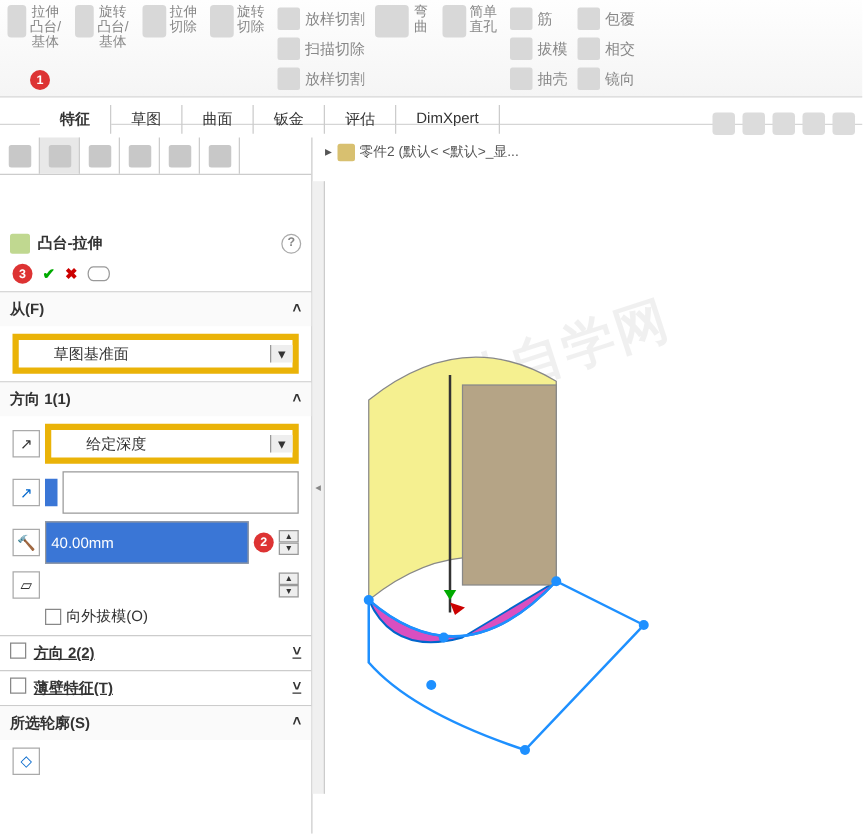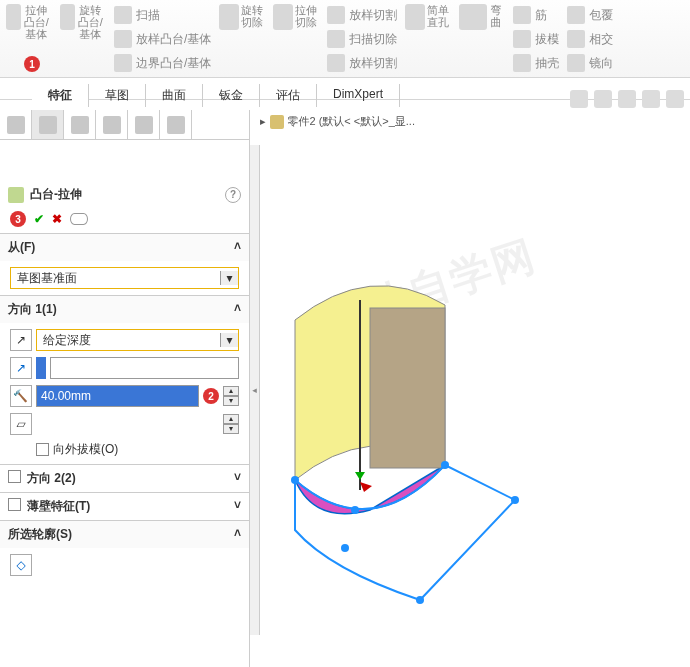--- a/index.html
+++ b/index.html
@@ -41,36 +41,36 @@
 .feat-head .q{margin-left:auto;color:#888;width:16px;height:16px;border:1px solid #aaa;border-radius:50%;text-align:center;font-size:10px;line-height:14px;}
 .feat-act { display:flex; gap:8px; padding:2px 10px 6px; align-items:center;}
 .feat-act .ok{color:#0a0;font-weight:bold;}
 .feat-act .no{color:#c00;font-weight:bold;}
 .feat-act .eye{width:18px;height:12px;border:1px solid #999;border-radius:50%/100%;}
 
 .section { border-top:1px solid #ccc; }
 .sec-head { display:flex; padding:5px 8px; font-weight:bold; background:#fafafa;}
 .sec-head .chev{margin-left:auto;}
 .sec-body { padding:6px 10px; display:flex; flex-direction:column; gap:6px;}
-.combo { display:flex; align-items:center; border:1px solid #eab308; background:#fff; height:22px;}
+.combo { display:flex; align-items:center; border:5px solid #eab308; background:#fff; height:32px;padding-left:22px;}
 .combo span{flex:1;padding:0 6px;}
 .combo .dd{width:18px;text-align:center;background:#eee;border-left:1px solid #999;}
 .row { display:flex; gap:4px; align-items:center;}
 .row .rico{width:22px;height:22px;border:1px solid #aaa;background:#fff;display:flex;align-items:center;justify-content:center;}
-.input{flex:1;border:1px solid #999;height:22px;padding:4px 4px;display:flex;align-items:center;}
+.input{flex:1;border:1px solid #999;height:22px;padding:16px 4px;display:flex;align-items:center;}
 .spinner{width:16px;display:flex;flex-direction:column;}
 .spinner div{height:10px;border:1px solid #999;font-size:8px;text-align:center;line-height:8px;background:#eee;}
 .sel{background:#3a76d6;color:#fff;}
 .blue-strip{width:10px;height:22px;background:#3a76d6;}
 .chk{display:flex;gap:4px;align-items:center;}
 .chk .box{width:13px;height:13px;border:1px solid #888;}
 .contour-box{border:1px solid #3a76d6;padding:2px;}
 .contour-item{background:#3a76d6;color:#fff;padding:3px 6px;font-size:11px;}
 
-.thin-sec{border-top:1px solid #ccc;padding:5px 8px;display:flex;font-weight:bold;}
+.thin-sec{border-top:1px solid #ccc;padding:5px 8px;display:flex;font-weight:bold;text-decoration:underline;}
 .thin-sec .box{width:13px;height:13px;border:1px solid #888;margin-right:6px;}
 .thin-sec .chev{margin-left:auto;}
 
 .collapse-bar{position:absolute;left:250px;top:145px;width:10px;height:490px;background:#f0f0f0;border-right:1px solid #ccc;display:flex;align-items:center;justify-content:center;color:#888;font-size:9px;}
 
 
 .viewport{position:absolute;left:260px;top:130px;width:430px;height:537px;background:#fff;}
 .watermark{position:absolute;left:60px;top:130px;font-size:42px;color:rgba(0,0,0,0.06);transform:rotate(-18deg);font-weight:bold;letter-spacing:2px;}
 svg.model{position:absolute;left:0;top:0;}
 </style>
@@ -80,63 +80,49 @@
 <div class="ribbon">
   <div class="marker" style="left:24px;top:56px">1</div>
   <div class="ribbon-big">
       <div class="ico"></div>
       <span>拉伸凸台/基体</span>
     </div>
   <div class="ribbon-big">
       <div class="ico"></div>
       <span>旋转凸台/基体</span>
     </div>
+  <div class="ribbon-big">
+      <div class="ico"></div>
+      <span>拉伸切除</span>
+    </div>
+  <div class="ribbon-big">
+      <div class="ico"></div>
+      <span>旋转切除</span>
+    </div>
   <div class="ribbon-group">
     <div class="ribbon-small">
         <div class="ico"></div>
-        <span>扫描</span>
-      </div>
-    <div class="ribbon-small">
-        <div class="ico"></div>
-        <span>放样凸台/基体</span>
-      </div>
-    <div class="ribbon-small">
-        <div class="ico"></div>
-        <span>边界凸台/基体</span>
-      </div>
-  </div>
-  <div class="ribbon-big">
-      <div class="ico"></div>
-      <span>旋转切除</span>
-    </div>
-  <div class="ribbon-big">
-      <div class="ico"></div>
-      <span>拉伸切除</span>
-    </div>
-  <div class="ribbon-group">
-    <div class="ribbon-small">
-        <div class="ico"></div>
         <span>放样切割</span>
       </div>
     <div class="ribbon-small">
         <div class="ico"></div>
         <span>扫描切除</span>
       </div>
     <div class="ribbon-small">
         <div class="ico"></div>
         <span>放样切割</span>
       </div>
   </div>
   <div class="ribbon-big">
       <div class="ico"></div>
+      <span>弯曲</span>
+    </div>
+  <div class="ribbon-big">
+      <div class="ico"></div>
       <span>简单直孔</span>
-    </div>
-  <div class="ribbon-big">
-      <div class="ico"></div>
-      <span>弯曲</span>
     </div>
   <div class="ribbon-group">
     <div class="ribbon-small">
         <div class="ico"></div>
         <span>筋</span>
       </div>
     <div class="ribbon-small">
         <div class="ico"></div>
         <span>拔模</span>
       </div>

